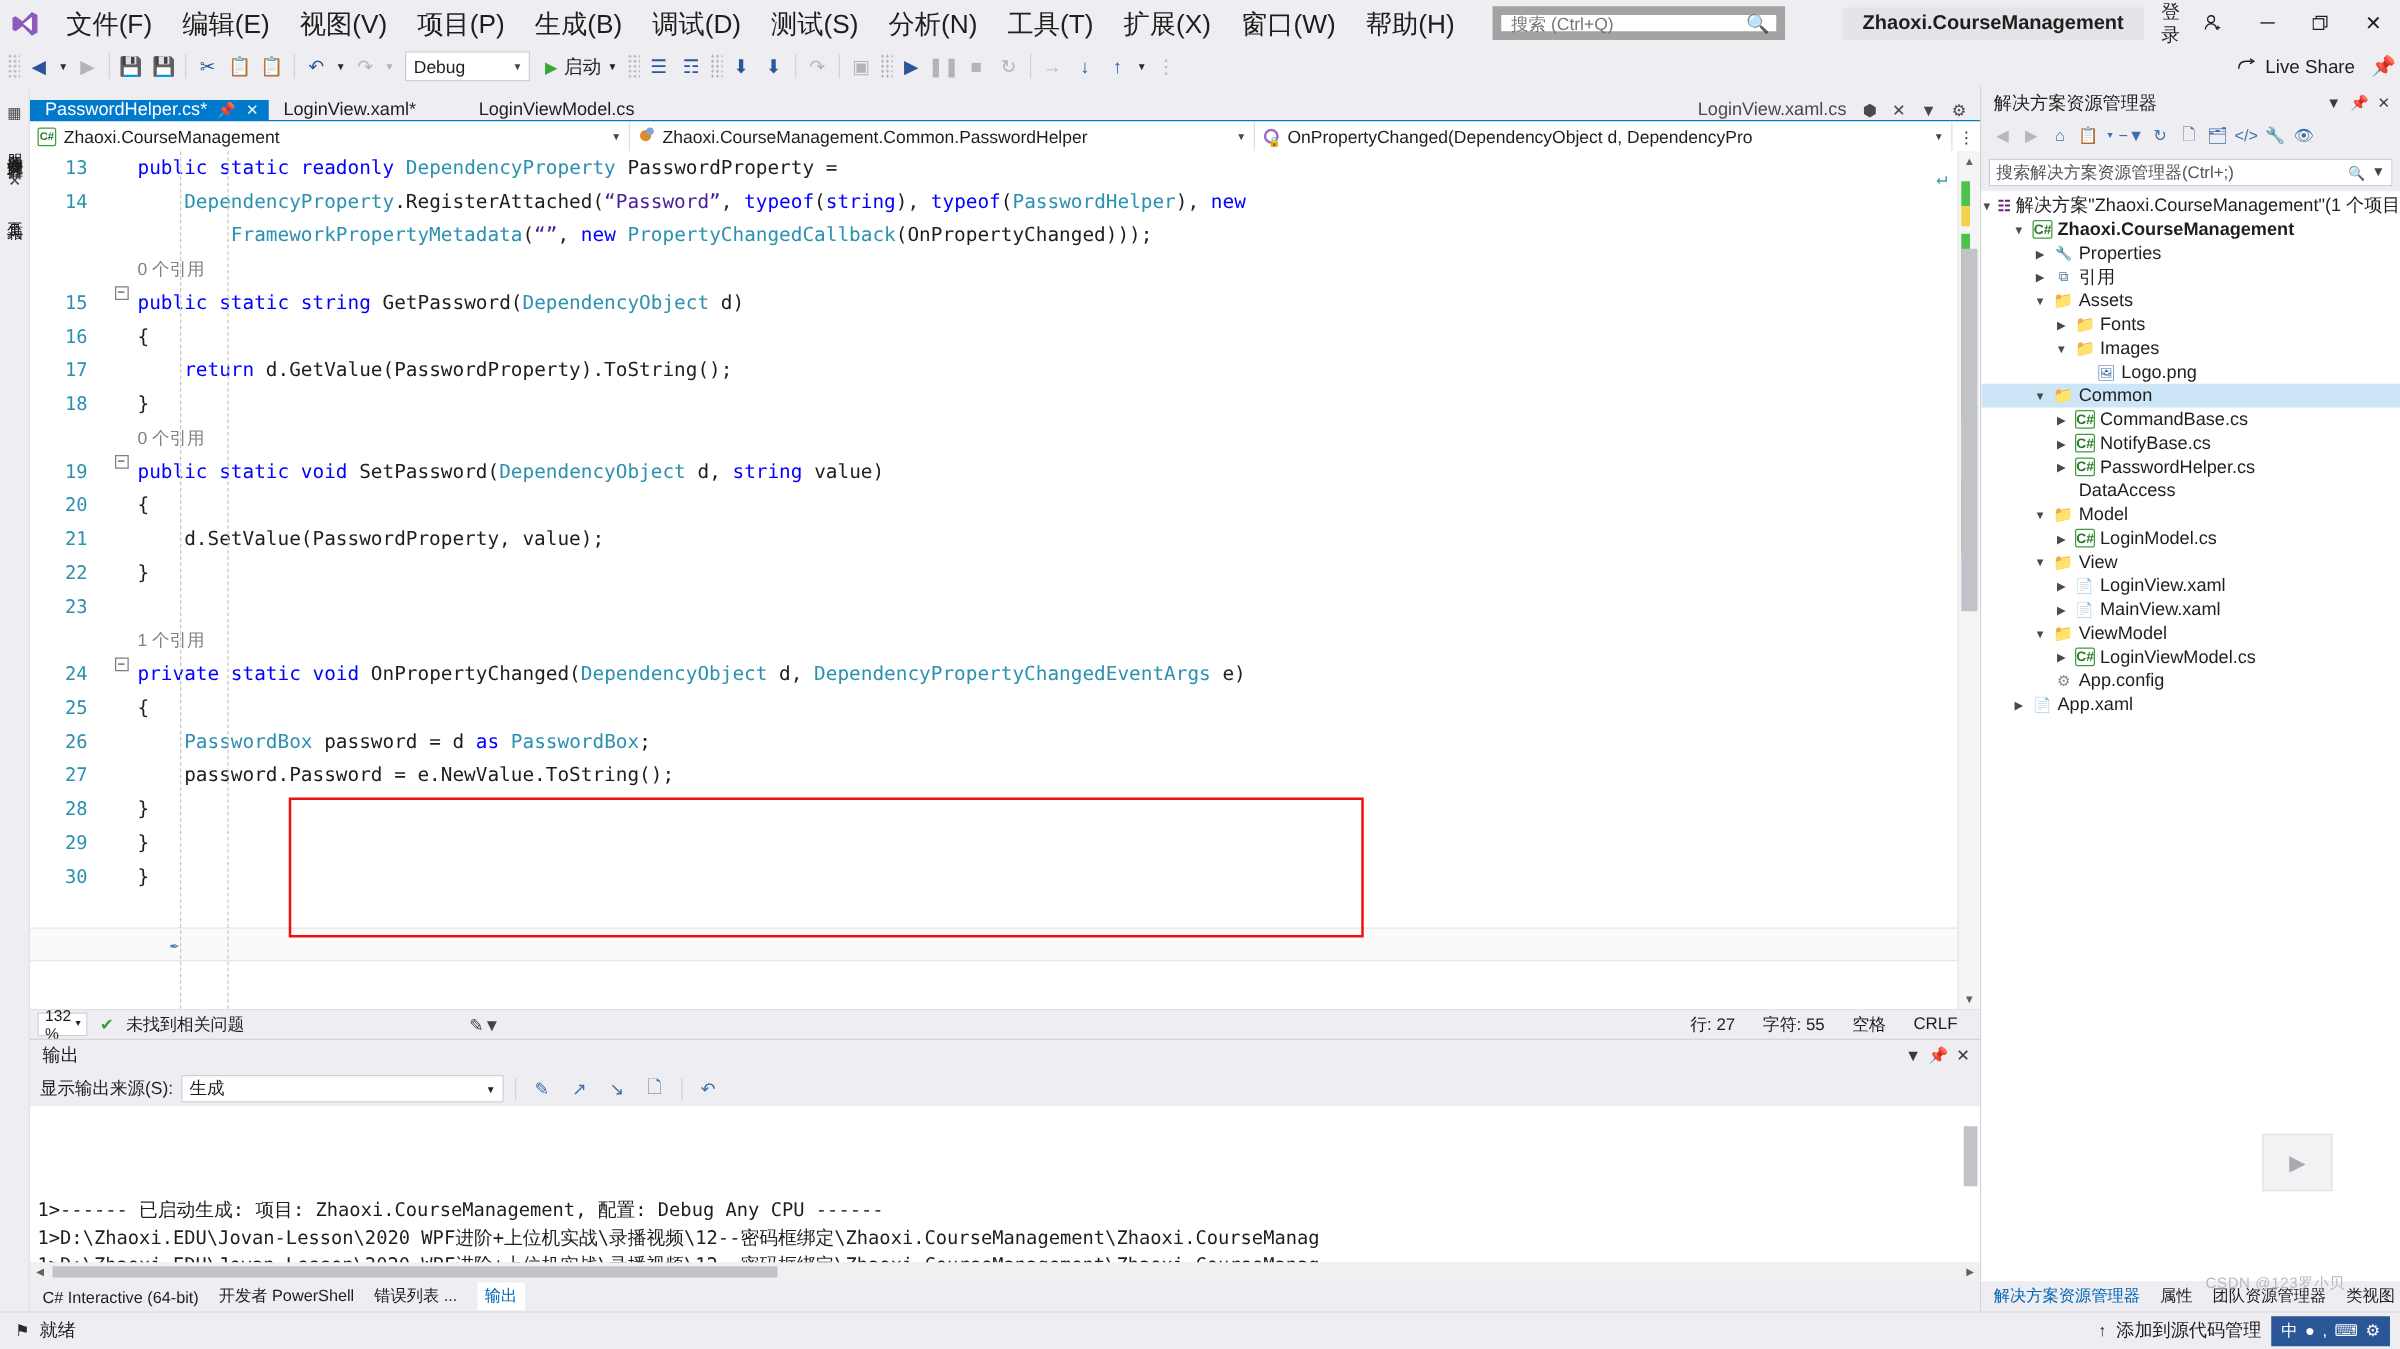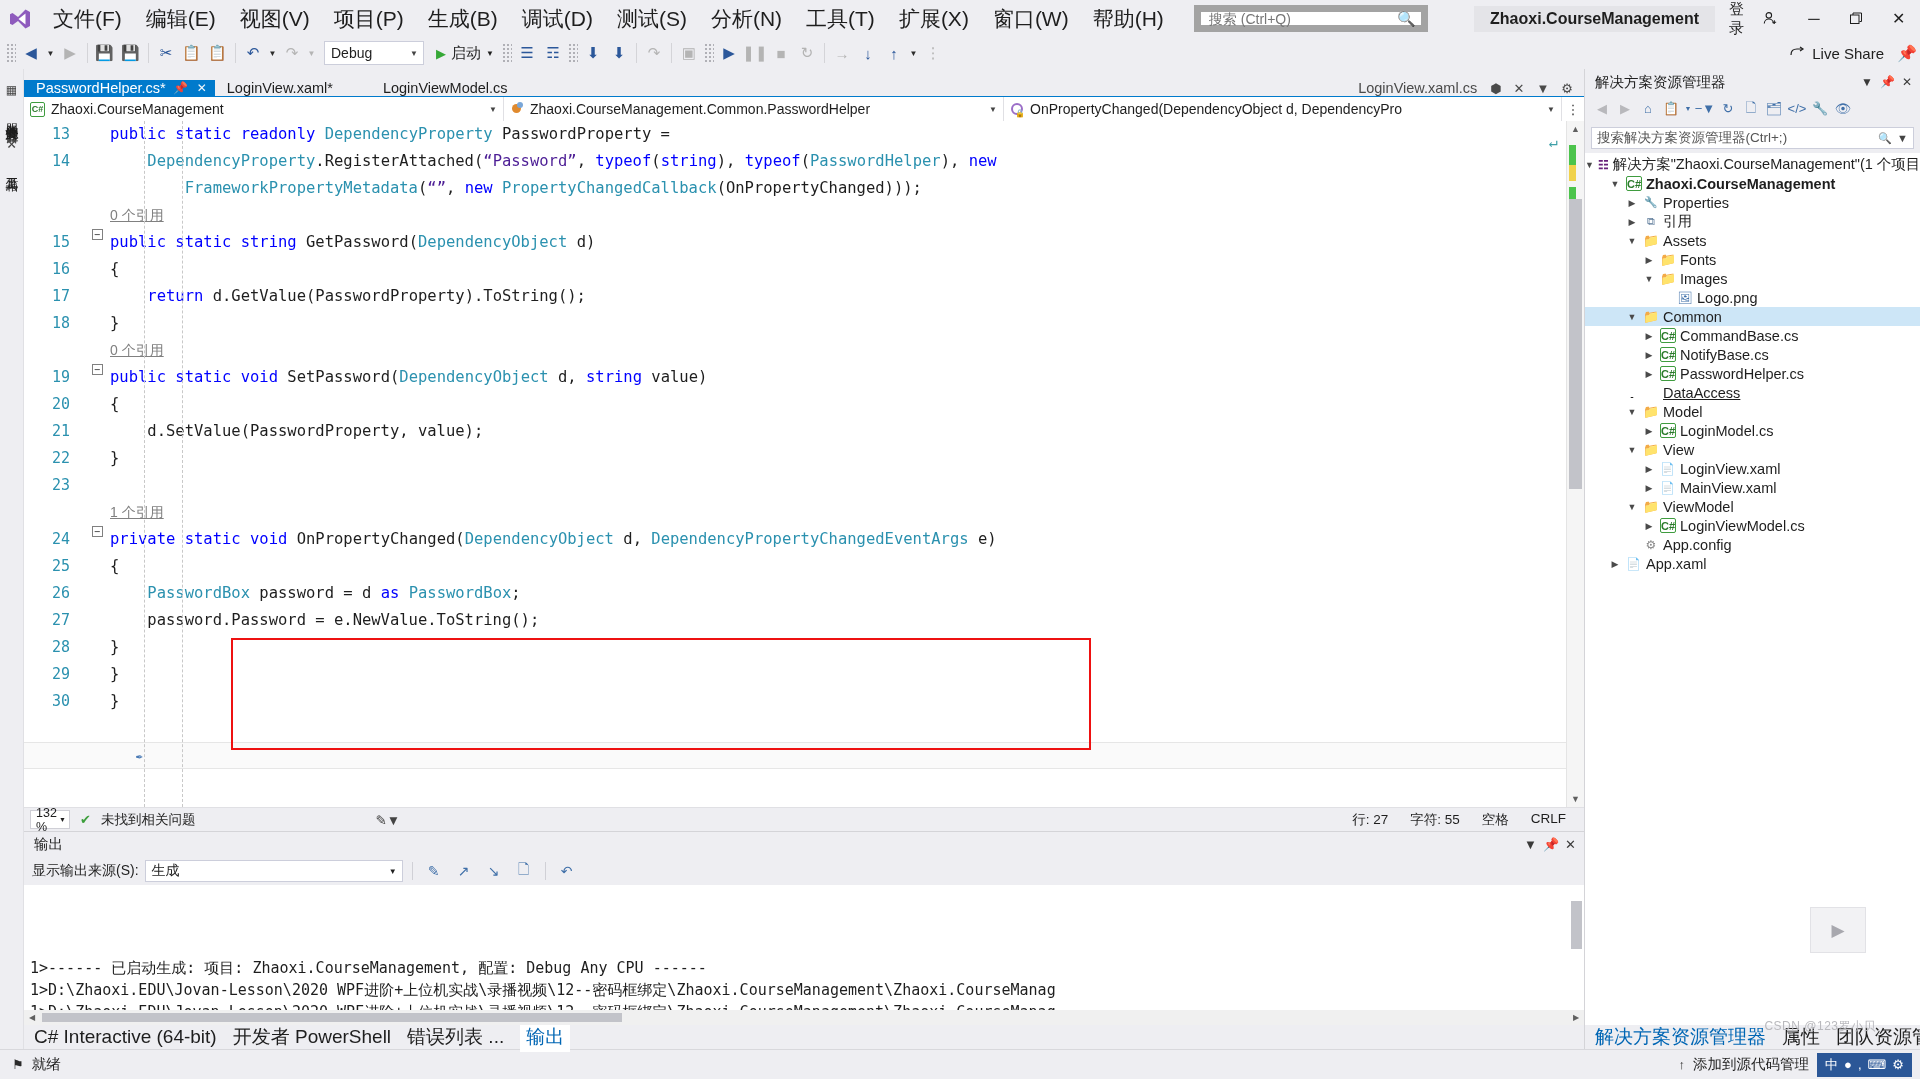--- a/index.html
+++ b/index.html
@@ -250,21 +250,21 @@
   .indentguide {
     position: absolute; top: 0; bottom: 0; width: 1px;
     border-left: 1px dashed #c8c8c8;
   }
   .kw  { color: #0000ff; }
   .typ { color: #2b91af; }
   .str { color: #4c1d95; }
   .plain { color: #1e1e1e; }
   .codelens {
     font-family: "Liberation Sans", sans-serif;
-    font-size: 14px; color: #808080; text-decoration: underline;
+    font-size: 14px; color: #808080;
   }
   .redbox {
     position: absolute;
     border: 2px solid #ee1111;
     pointer-events: none;
     z-index: 6;
   }
   .caretline {
     position: absolute; left: 0; right: 0; height: 27px;
     border-top: 1px solid #e6e6e6; border-bottom: 1px solid #e6e6e6;
@@ -383,21 +383,21 @@
   .t-ico { width: 16px; display: inline-flex; align-items: center; justify-content: center; font-size: 11px; }
   .i-sln { color: #68217a; font-weight: bold; font-size: 12px; }
   .i-wrench { color: #5c7a99; }
   .i-ref { color: #5c7a99; }
   .i-folder { color: #dcb67a; font-size: 13px; }
   .i-img { color: #3f6fa8; font-size: 12px; }
   .i-xaml { color: #3f6fa8; font-size: 12px; }
   .i-cfg { color: #888; font-size: 12px; }
   .se-foot {
     height: 24px; display: flex; align-items: center; gap: 16px;
-    padding: 0 10px; font-size: 19px; color: #1e1e1e;
+    padding: 0 10px; font-size: 13px; color: #1e1e1e;
     background: #eeeef2;
   }
   .se-foot .sf { white-space: nowrap; }
   .se-foot .sf.active { font-weight: normal; }
 
   
   .statusbar {
     height: 30px; min-height: 30px;
     display: flex; align-items: center;
     background: #eeeef2;
@@ -968,21 +968,21 @@
           <div class="trow" style="padding-left: 57px;">
             <span class="tri">▶</span>
             <span class="t-ico ico-cs">C#</span>
             <span>NotifyBase.cs</span>
           </div>
           <div class="trow" style="padding-left: 57px;">
             <span class="tri">▶</span>
             <span class="t-ico ico-cs">C#</span>
             <span>PasswordHelper.cs</span>
           </div>
-          <div class="trow" style="padding-left: 40px; text-decoration: underline;">
+          <div class="trow" style="padding-left: 40px;">
             <span class="tri blank">&nbsp;</span>
             <span class="t-ico "></span>
             <span>DataAccess</span>
           </div>
           <div class="trow" style="padding-left: 40px;">
             <span class="tri">▼</span>
             <span class="t-ico i-folder">📁</span>
             <span>Model</span>
           </div>
           <div class="trow" style="padding-left: 57px;">

